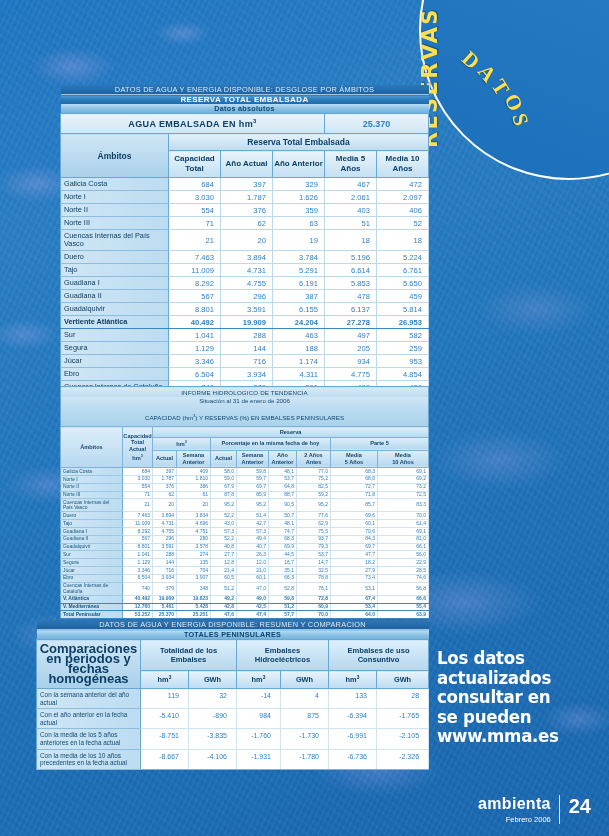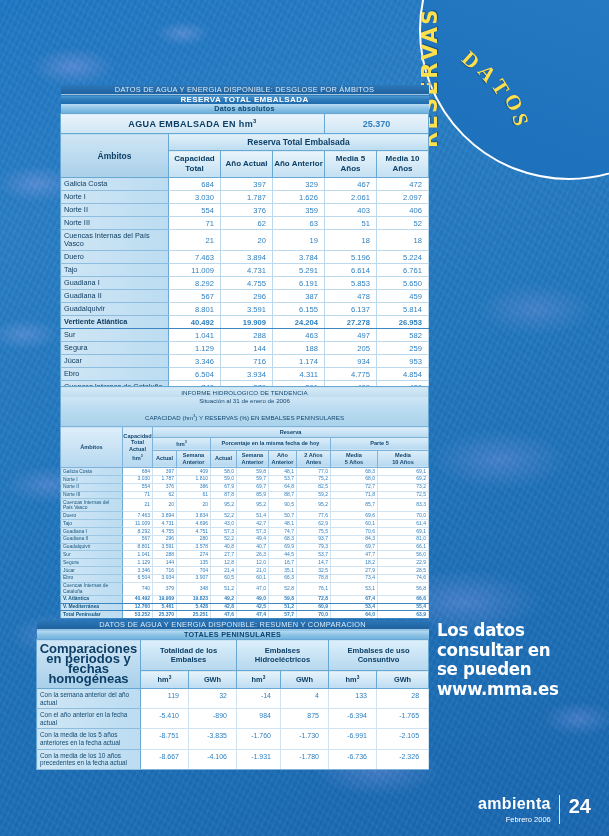--- a/index.html
+++ b/index.html
@@ -88,21 +88,21 @@
     font-family: "DejaVu Sans", sans-serif;
     text-shadow: 1px 1px 1px rgba(0,0,0,.3);
     white-space: nowrap;
     text-align: left;
   }
 
   
   #promo {
     position: absolute;
     left: 437px;
-    top: 620px;
+    top: 648px;
     width: 170px;
     color: #ffffff;
     font-weight: bold;
     font-size: 18.5px;
     line-height: 19.5px;
     font-family: "DejaVu Sans Condensed", "Liberation Sans Narrow", "Liberation Sans", sans-serif;
     letter-spacing: -.3px;
   }
   #promo div { white-space: nowrap; }
 
@@ -842,20 +842,21 @@
           <td class="num">-1.780</td>
           <td class="num">-6.736</td>
           <td class="num">-2.326</td>
         </tr>
       </tbody>
   </table>
 </div>
 
 <div id="promo">
     <div>Los datos</div>
+    <div>actualizados</div>
     <div>consultar en</div>
     <div>se pueden</div>
     <div>www.mma.es</div>
   </div>
 
 <div id="footer-brand">
   <div class="brand-txt">
     <div class="brand-name">ambienta</div>
     <div class="brand-date">Febrero 2006</div>
   </div>

